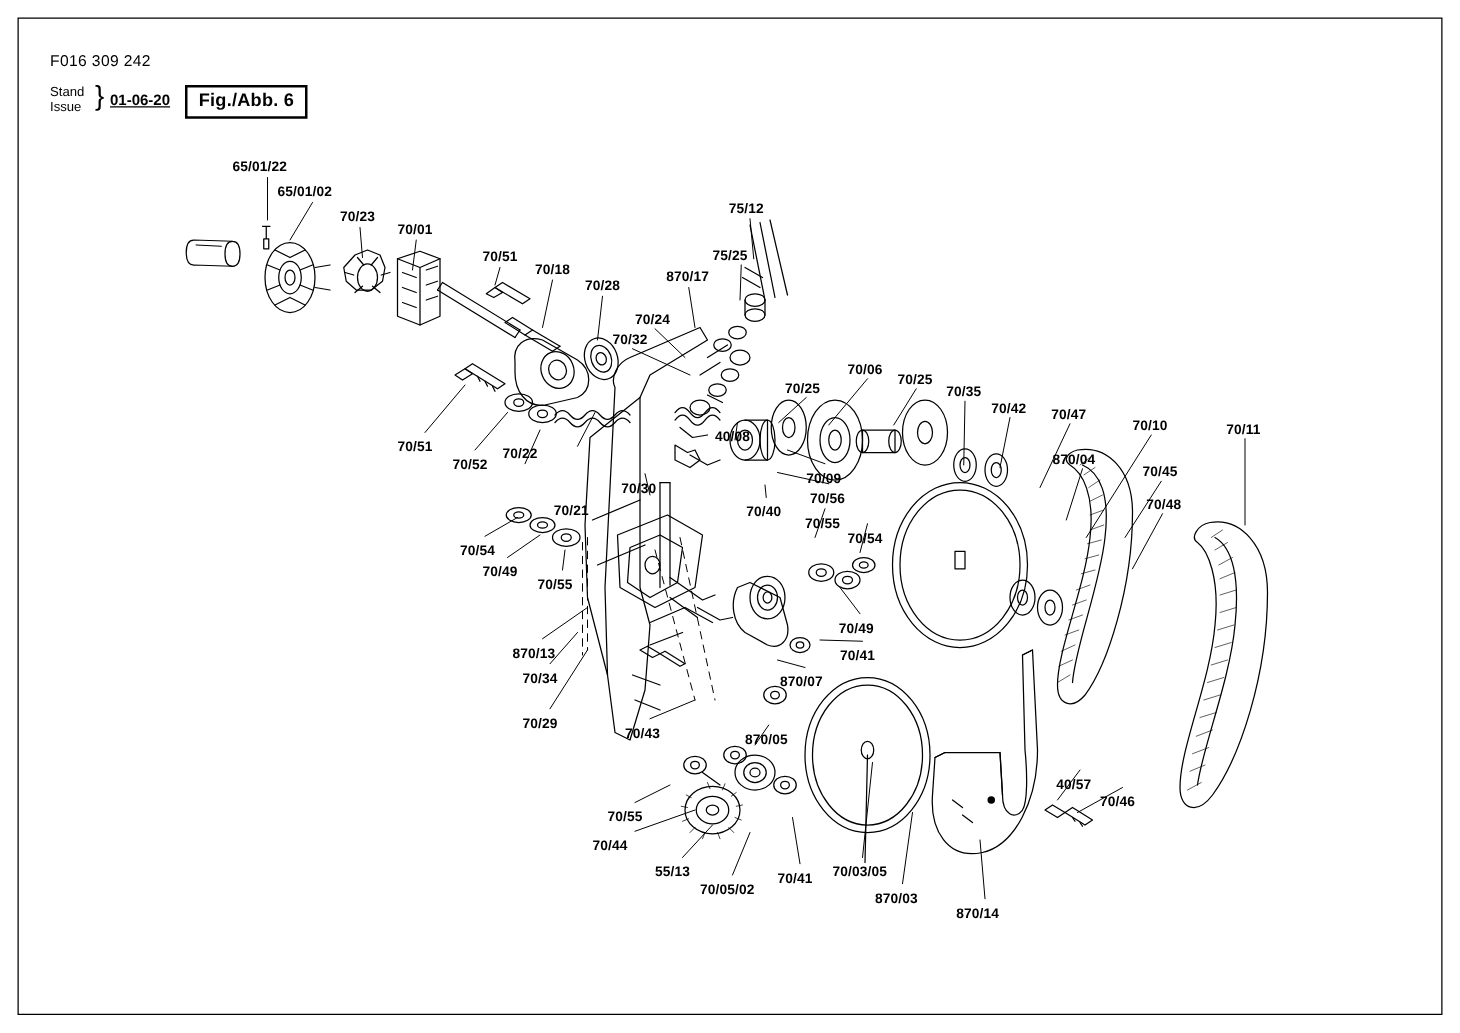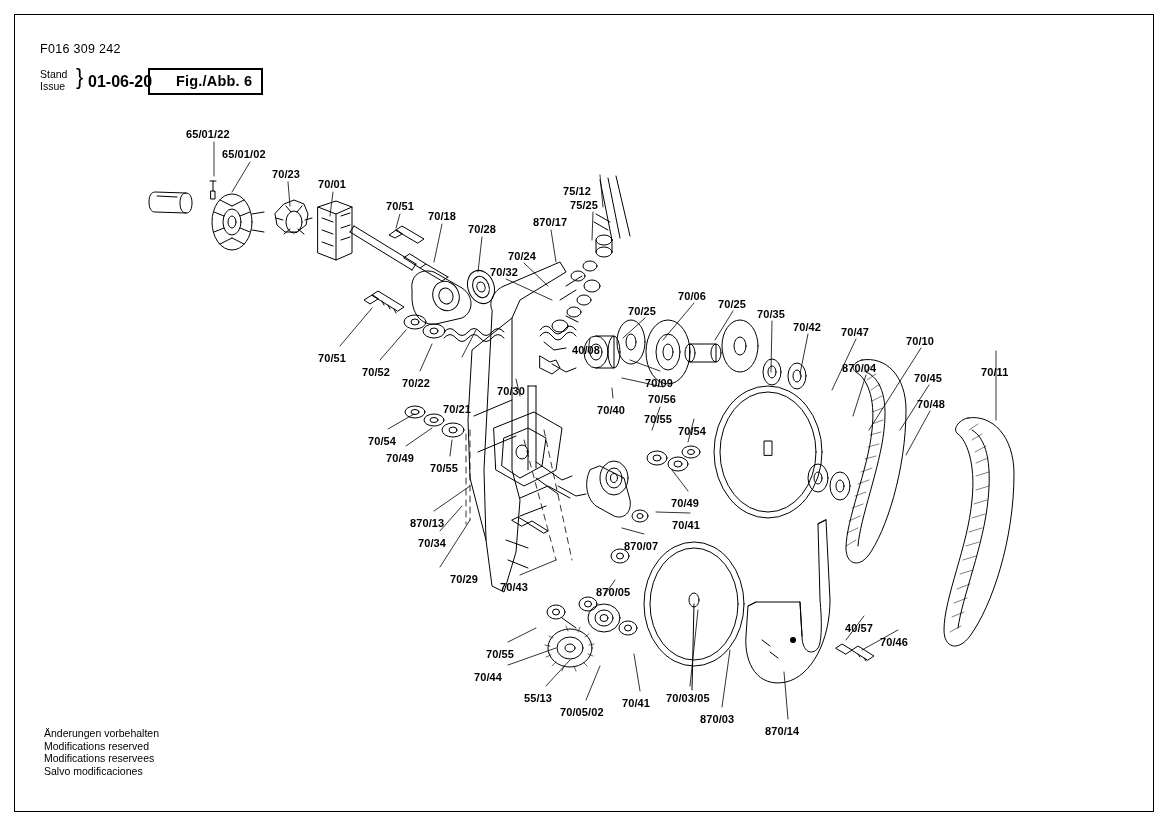--- a/index.html
+++ b/index.html
@@ -44,28 +44,29 @@
   .stand-block .l1, .stand-block .l2 { display: block; }
   .brace {
     position: absolute;
     left: 76px; top: 66px;
     font-size: 22px;
     line-height: 22px;
   }
   .date {
     position: absolute;
     left: 88px; top: 73px;
-    font-size: 16px;
+    font-size: 12px;
     font-weight: bold;
+    text-decoration: underline;
   }
   .figbox {
     position: absolute;
     left: 148px; top: 68px;
     border: 2px solid #000;
-    padding: 3px 9px 4px 26px;
+    padding: 3px 9px 4px 9px;
     font-size: 14.5px;
     font-weight: bold;
     letter-spacing: 0.2px;
   }
   .footer {
     position: absolute;
     left: 44px; top: 727px;
     font-size: 10.5px;
     line-height: 12.6px;
   }
@@ -97,26 +98,20 @@
 
   <div class="stand-block">
     <span class="l1">Stand</span>
     <span class="l2">Issue</span>
   </div>
   <div class="brace">}</div>
   <div class="date">01-06-20</div>
 
   <div class="figbox">Fig./Abb. 6</div>
 
-  <div class="footer">
-    <div>Änderungen vorbehalten</div>
-    <div>Modifications reserved</div>
-    <div>Modifications reservees</div>
-    <div>Salvo modificaciones</div>
-  </div>
 
   <svg class="art" viewBox="0 0 1168 826" xmlns="http://www.w3.org/2000/svg">
     <g fill="none" stroke="#000" stroke-width="1" stroke-linecap="round" stroke-linejoin="round">
 
       <g stroke-width="0.8">
         <path d="M214 142 L214 176"></path>
         <path d="M250 162 L232 192"></path>
         <path d="M288 182 L290 206"></path>
         <path d="M333 192 L330 216"></path>
         <path d="M400 214 L396 228"></path>
@@ -383,55 +378,55 @@
 
   <div>
     <div class="lbl" style="left:186px; top:128px;">65/01/22</div>
     <div class="lbl" style="left:222px; top:148px;">65/01/02</div>
     <div class="lbl" style="left:272px; top:168px;">70/23</div>
     <div class="lbl" style="left:318px; top:178px;">70/01</div>
     <div class="lbl" style="left:386px; top:200px;">70/51</div>
     <div class="lbl" style="left:428px; top:210px;">70/18</div>
     <div class="lbl" style="left:468px; top:223px;">70/28</div>
     <div class="lbl" style="left:533px; top:216px;">870/17</div>
-    <div class="lbl" style="left:563px; top:161px;margin-top:24px;">75/12</div>
+    <div class="lbl" style="left:583px; top:161px;">75/12</div>
     <div class="lbl" style="left:570px; top:199px;">75/25</div>
     <div class="lbl" style="left:508px; top:250px;">70/24</div>
     <div class="lbl" style="left:490px; top:266px;">70/32</div>
     <div class="lbl" style="left:628px; top:305px;">70/25</div>
     <div class="lbl" style="left:678px; top:290px;">70/06</div>
     <div class="lbl" style="left:718px; top:298px;">70/25</div>
     <div class="lbl" style="left:757px; top:308px;">70/35</div>
     <div class="lbl" style="left:793px; top:321px;">70/42</div>
     <div class="lbl" style="left:841px; top:326px;">70/47</div>
     <div class="lbl" style="left:906px; top:335px;">70/10</div>
-    <div class="lbl" style="left:981px; top:338px;margin-top:28px;">70/11</div>
+    <div class="lbl" style="left:981px; top:338px;">70/11</div>
     <div class="lbl" style="left:842px; top:362px;">870/04</div>
     <div class="lbl" style="left:914px; top:372px;">70/45</div>
     <div class="lbl" style="left:917px; top:398px;">70/48</div>
     <div class="lbl" style="left:318px; top:352px;">70/51</div>
     <div class="lbl" style="left:362px; top:366px;">70/52</div>
-    <div class="lbl" style="left:402px; top:377px;">70/22</div>
+    <div class="lbl" style="left:402px; top:357px;">70/22</div>
     <div class="lbl" style="left:443px; top:363px;margin-top:40px;">70/21</div>
     <div class="lbl" style="left:572px; top:344px;">40/08</div>
     <div class="lbl" style="left:645px; top:377px;">70/09</div>
     <div class="lbl" style="left:648px; top:393px;">70/56</div>
     <div class="lbl" style="left:497px; top:385px;">70/30</div>
     <div class="lbl" style="left:597px; top:404px;">70/40</div>
     <div class="lbl" style="left:644px; top:413px;">70/55</div>
     <div class="lbl" style="left:678px; top:425px;">70/54</div>
     <div class="lbl" style="left:368px; top:435px;">70/54</div>
     <div class="lbl" style="left:386px; top:452px;">70/49</div>
     <div class="lbl" style="left:430px; top:462px;">70/55</div>
     <div class="lbl" style="left:671px; top:497px;">70/49</div>
     <div class="lbl" style="left:672px; top:519px;">70/41</div>
     <div class="lbl" style="left:624px; top:540px;">870/07</div>
     <div class="lbl" style="left:410px; top:517px;">870/13</div>
     <div class="lbl" style="left:418px; top:537px;">70/34</div>
-    <div class="lbl" style="left:418px; top:573px;margin-left:32px;">70/29</div>
+    <div class="lbl" style="left:418px; top:573px;">70/29</div>
     <div class="lbl" style="left:500px; top:581px;">70/43</div>
     <div class="lbl" style="left:596px; top:586px;">870/05</div>
     <div class="lbl" style="left:486px; top:648px;">70/55</div>
     <div class="lbl" style="left:474px; top:671px;">70/44</div>
     <div class="lbl" style="left:524px; top:692px;">55/13</div>
     <div class="lbl" style="left:560px; top:706px;">70/05/02</div>
     <div class="lbl" style="left:622px; top:697px;">70/41</div>
     <div class="lbl" style="left:666px; top:692px;">70/03/05</div>
     <div class="lbl" style="left:700px; top:713px;">870/03</div>
     <div class="lbl" style="left:765px; top:725px;">870/14</div>

